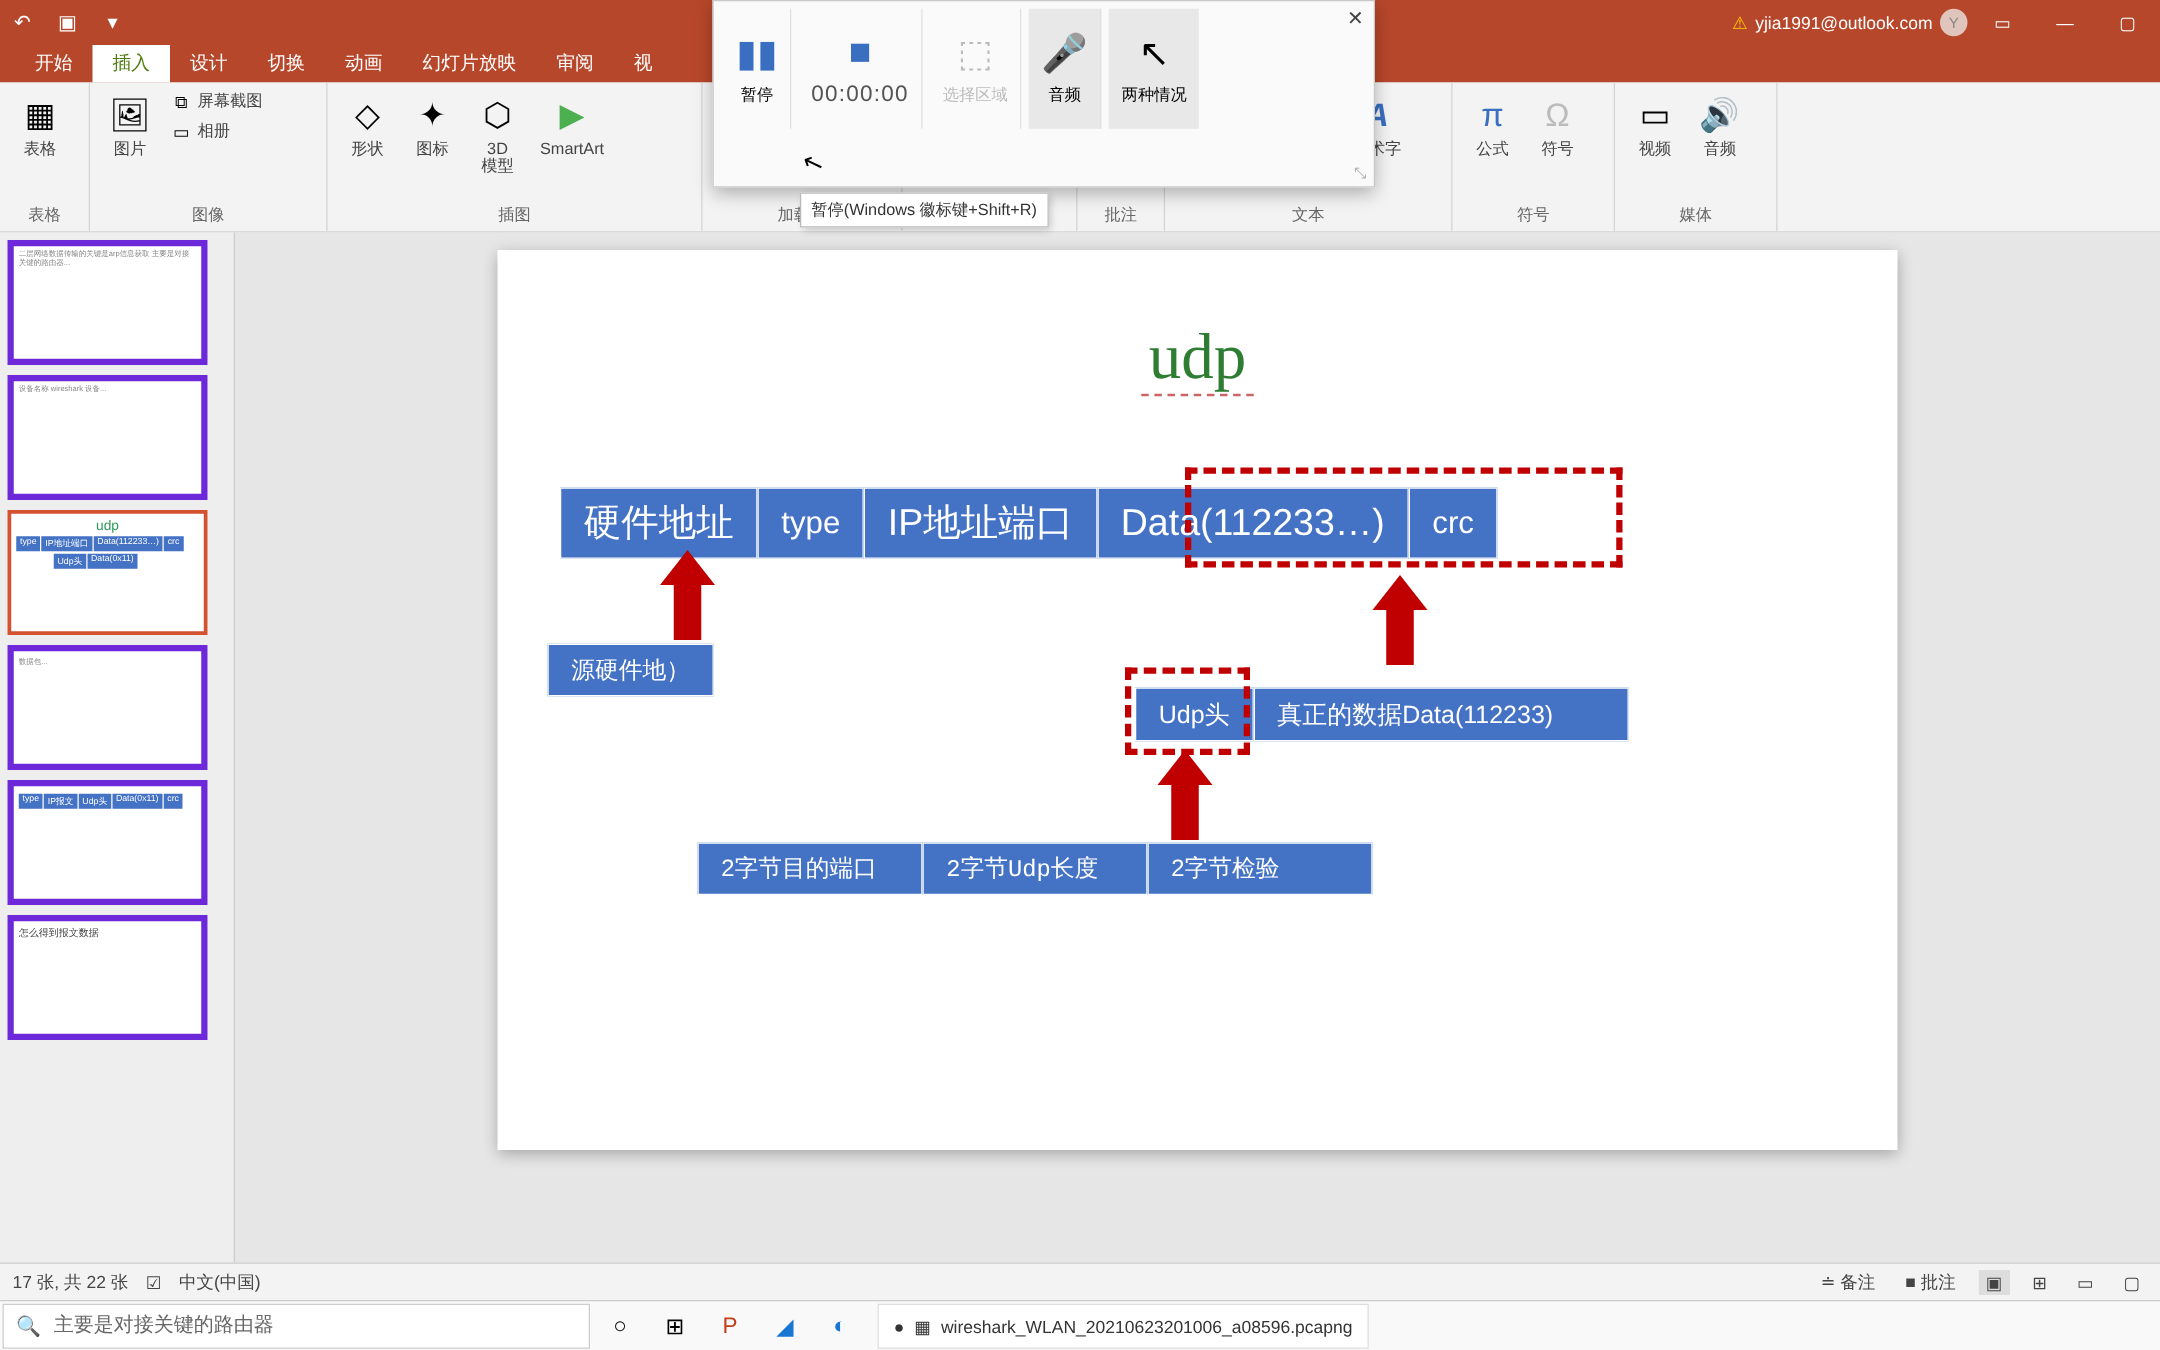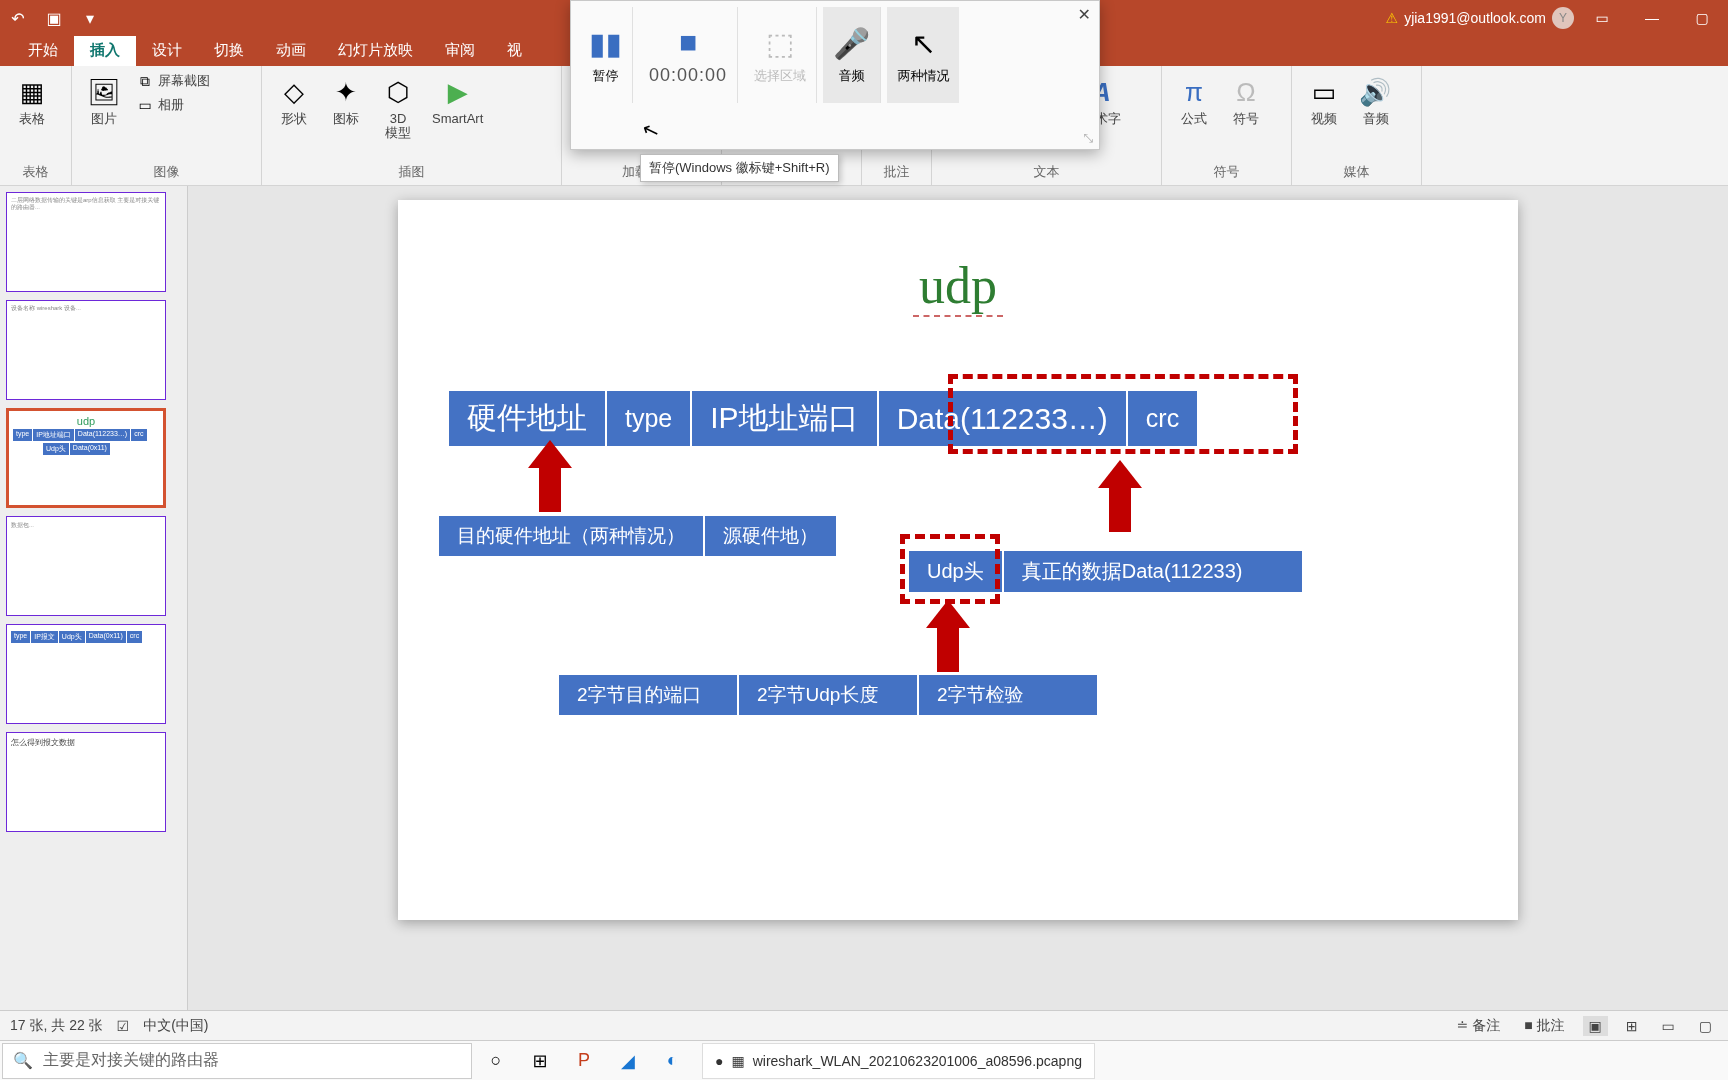--- a/index.html
+++ b/index.html
@@ -10,21 +10,21 @@
 .titlebar .left-icons { display: flex; gap: 8px; align-items: center; }
 .titlebar .icon-btn { width: 28px; height: 28px; display: flex; align-items: center; justify-content: center; color: #fff; cursor: pointer; }
 .titlebar .right-section { margin-left: auto; display: flex; align-items: center; gap: 6px; color: #fff; font-size: 14px; }
 .titlebar .warn { color: #ffcc00; }
 .titlebar .avatar { width: 22px; height: 22px; border-radius: 50%; background: #e0c5bc; display: flex; align-items: center; justify-content: center; font-size: 12px; color: #888; }
 .titlebar .win-btn { width: 44px; height: 36px; display: flex; align-items: center; justify-content: center; color: #fff; cursor: pointer; }
 
 
 .tabs { height: 30px; background: #b7472a; display: flex; align-items: flex-end; padding-left: 12px; color: #fff; font-size: 15px; }
 .tabs .tab { padding: 6px 16px; cursor: pointer; }
-.tabs .tab.active { background: #fff; color: #0f766e; font-weight: 700; }
+.tabs .tab.active { background: #fff; color: #4d7c0f; font-weight: 400; }
 .tabs .search-area { margin-left: 8px; color: #f5d6cf; }
 
 
 .ribbon { height: 120px; background: #f3f3f3; border-bottom: 1px solid #d4d4d4; display: flex; position: relative; }
 .ribbon-group { border-right: 1px solid #d4d4d4; display: flex; flex-direction: column; justify-content: space-between; padding: 4px 8px 2px; }
 .ribbon-group .items { display: flex; gap: 4px; align-items: flex-start; flex: 1; }
 .ribbon-group .label { text-align: center; font-size: 13px; color: #666; padding-bottom: 2px; }
 .ribbon-item { display: flex; flex-direction: column; align-items: center; gap: 2px; padding: 4px 6px; cursor: pointer; }
 .ribbon-item .icon { width: 36px; height: 36px; display: flex; align-items: center; justify-content: center; font-size: 26px; }
 .ribbon-item .text { font-size: 13px; color: #444; text-align: center; line-height: 1.1; }
@@ -43,21 +43,21 @@
 .rec-panel .timer { font-size: 18px; color: #555; letter-spacing: 1px; }
 .rec-panel .close { position: absolute; right: 8px; top: 4px; font-size: 16px; color: #444; cursor: pointer; }
 .rec-panel .drag { position: absolute; right: 6px; bottom: 4px; color: #aaa; font-size: 12px; }
 .tooltip { position: absolute; left: 640px; top: 154px; background: #fff; border: 1px solid #bbb; padding: 4px 8px; font-size: 13px; color: #333; z-index: 51; box-shadow: 2px 2px 6px rgba(0,0,0,0.2); }
 .cursor-arrow-below { position: absolute; left: 642px; top: 118px; font-size: 20px; color: #000; z-index: 52; transform: rotate(-20deg); }
 
 
 .main { position: absolute; top: 186px; left: 0; right: 0; bottom: 70px; display: flex; background: #e6e6e6; }
 .thumbs { width: 188px; background: #eee; border-right: 1px solid #ccc; overflow-y: auto; padding: 6px 0 6px 6px; }
 .thumb-item { display: flex; margin-bottom: 8px; }
-.thumb { width: 160px; height: 100px; background: #fff; border: 1px solid #6d28d9; font-size: 7px; color: #4a6fa5; padding: 4px; overflow: hidden; position: relative; }
+.thumb { width: 160px; height: 100px; background: #fff; border: 5px solid #6d28d9; font-size: 7px; color: #4a6fa5; padding: 4px; overflow: hidden; position: relative; }
 .thumb.selected { border: 3px solid #d35230; }
 .thumb .mini-title { color: #2e9b5b; font-size: 11px; text-align: center; }
 .thumb .mini-row { display: flex; gap: 1px; margin: 2px 0; }
 .thumb .mini-cell { background: #4472c4; color: #fff; padding: 1px 3px; font-size: 7px; }
 
 .slide-area { flex: 1; display: flex; align-items: flex-start; justify-content: center; padding: 14px 24px; overflow: auto; }
 .slide { width: 1120px; height: 720px; background: #fff; box-shadow: 0 3px 12px rgba(0,0,0,0.3); position: relative; }
 .slide-title { position: absolute; left: 50%; top: 56px; transform: translateX(-50%); font-size: 52px; color: #2e7d32; font-family: serif; border-bottom: 2px dashed #c66; padding: 0 6px; }
 
 
@@ -323,38 +323,37 @@
         <div class="head"></div>
           <div class="stem"></div>
       </div>
 
       <div class="arrow-shape" style="left:700px; top:260px;">
         <div class="head"></div>
           <div class="stem"></div>
       </div>
 
       <div class="pkt-row" style="left:40px; top:315px;">
-        <div class="pkt-cell" style="font-size:19px;">目的硬件地址（两种情况）</div>
         <div class="pkt-cell" style="font-size:19px;">源硬件地）</div>
       </div>
 
       <div class="pkt-row" style="left:510px; top:350px;">
         <div class="pkt-cell" style="font-size:20px;">Udp头</div>
         <div class="pkt-cell" style="font-size:20px; width:300px;">真正的数据Data(112233)</div>
       </div>
       <div class="dashed-box" style="left:502px; top:334px; width:100px; height:70px;"></div>
 
       <div class="arrow-shape" style="left:528px; top:400px;">
         <div class="head"></div>
           <div class="stem"></div>
       </div>
 
       <div class="pkt-row" style="left:160px; top:474px;">
         <div class="pkt-cell" style="font-size:19px; width:180px;">2字节目的端口</div>
-        <div class="pkt-cell" style="font-size:19px; width:180px;">2字节Udp长度</div>
+        <div class="pkt-cell" style="font-size:19px; width:180px;font-family:Liberation Mono, monospace;">2字节Udp长度</div>
         <div class="pkt-cell" style="font-size:19px; width:180px;">2字节检验</div>
       </div>
     </div>
   </div>
 </div>
 
 <div class="statusbar">
   <span>17 张, 共 22 张</span>
   <span>☑</span>
   <span>中文(中国)</span>

